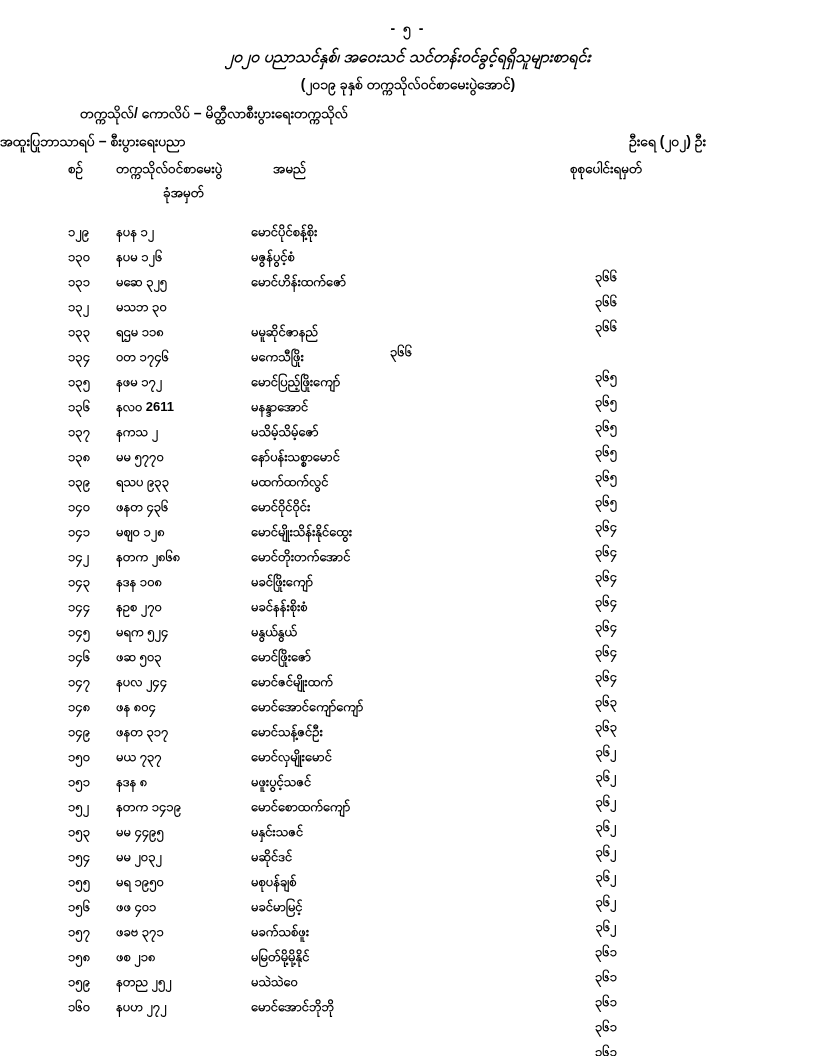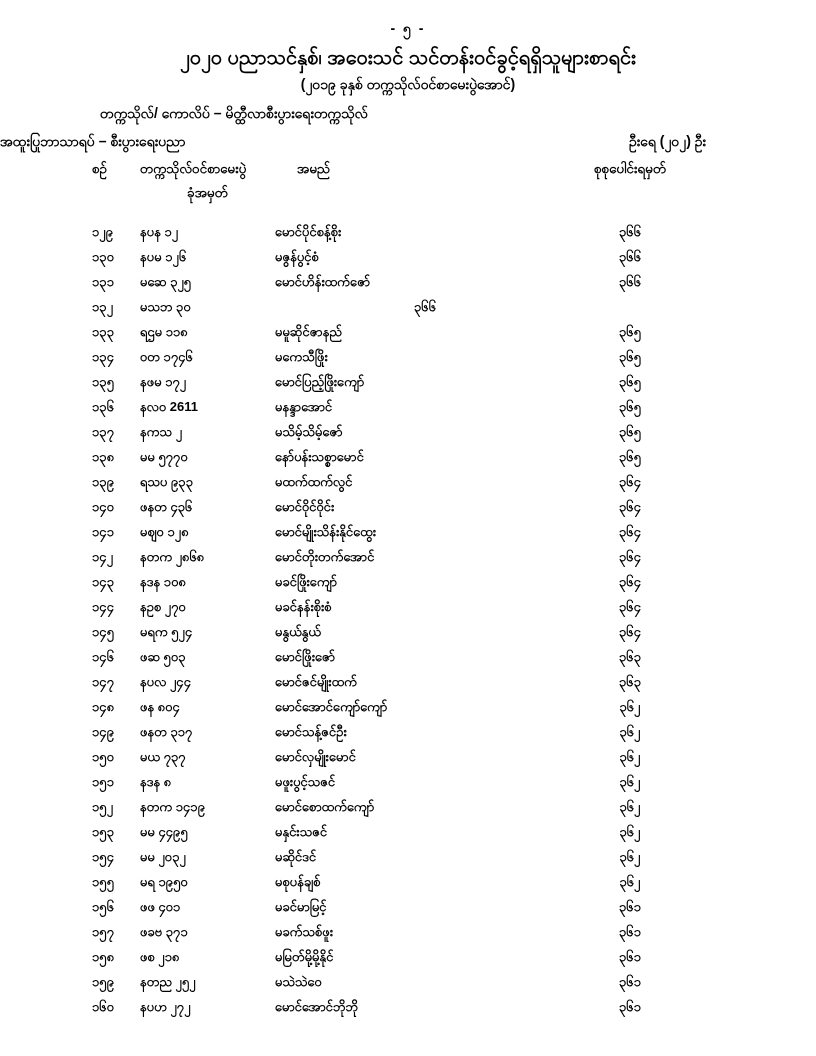--- a/index.html
+++ b/index.html
@@ -20,66 +20,67 @@
     padding-top: 18px;
   }
   .center { text-align: center; }
   .page-num {
     font-size: 14px;
     line-height: 20px;
     letter-spacing: 2px;
   }
   .title {
     margin-top: 8px;
-    font-size: 20px;
+    font-size: 16px;
     line-height: 22px;
+    font-style: italic;
   }
   .subtitle {
     margin-top: 5px;
     font-size: 14px;
     line-height: 22px;
   }
   .uni-line {
     margin-top: 6px;
-    padding-left: 100px;
+    padding-left: 80px;
     font-size: 14px;
     line-height: 24px;
     text-align: left;
   }
   .spec-row {
     margin-top: 4px;
     padding-right: 110px;
     display: flex;
     justify-content: space-between;
     font-size: 14px;
     line-height: 24px;
   }
   .cols {
     display: grid;
     grid-template-columns: 48px 135px 300px 110px;
-    padding-left: 92px;
+    padding-left: 68px;
     box-sizing: border-box;
   }
   .head-row { margin-top: 4px; font-size: 13.5px; line-height: 24px; }
   .head-row .h-sn { white-space: nowrap; }
   .head-row .h-roll { white-space: nowrap; overflow: visible; }
   .head-row .h-name { padding-left: 22px; white-space: nowrap; }
   .head-row .h-marks { text-align: center; white-space: nowrap; }
   .head-row2 { font-size: 13.5px; line-height: 24px; }
   .head-row2 .h-roll2 { grid-column: 2; text-align: center; white-space: nowrap; }
   .rows { margin-top: 14px; }
   .row {
     font-size: 13px;
     line-height: 25px;
     height: 25px;
   }
   .c-sn { white-space: nowrap; }
   .c-roll { white-space: nowrap; }
   .c-name { white-space: nowrap; }
-  .c-marks { text-align: center; white-space: nowrap; }
+  .c-marks { text-align: center; white-space: nowrap; margin-top: 45px; }
 </style>
 </head>
 <body>
 
 <div class="page">
 
   <div class="page-num center">- ၅ -</div>
 
   <div class="title center">၂၀၂၀ ပညာသင်နှစ်၊ အဝေးသင် သင်တန်းဝင်ခွင့်ရရှိသူများစာရင်း</div>
 

